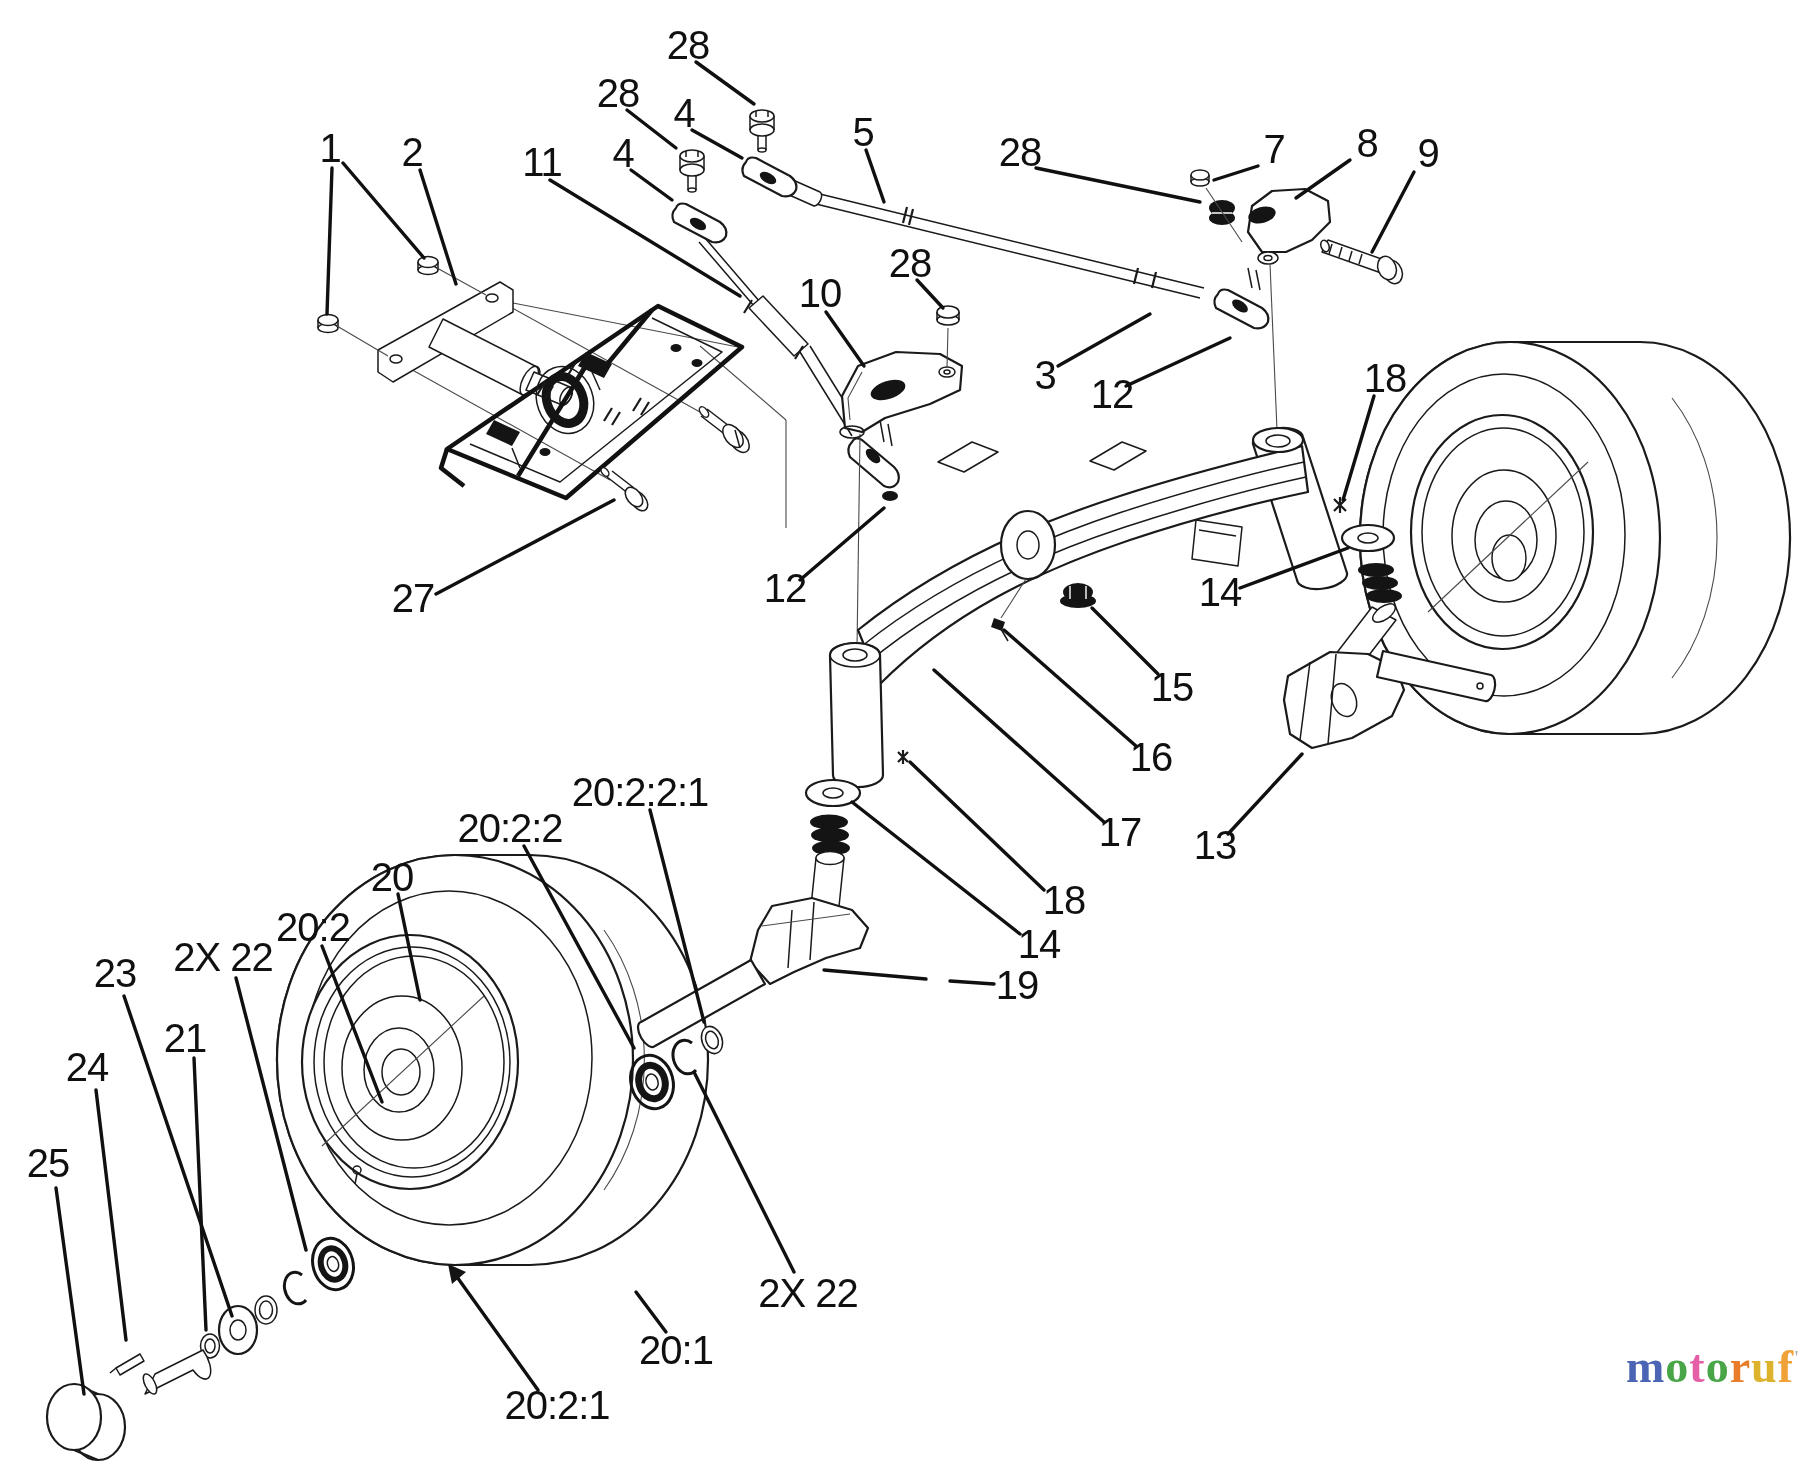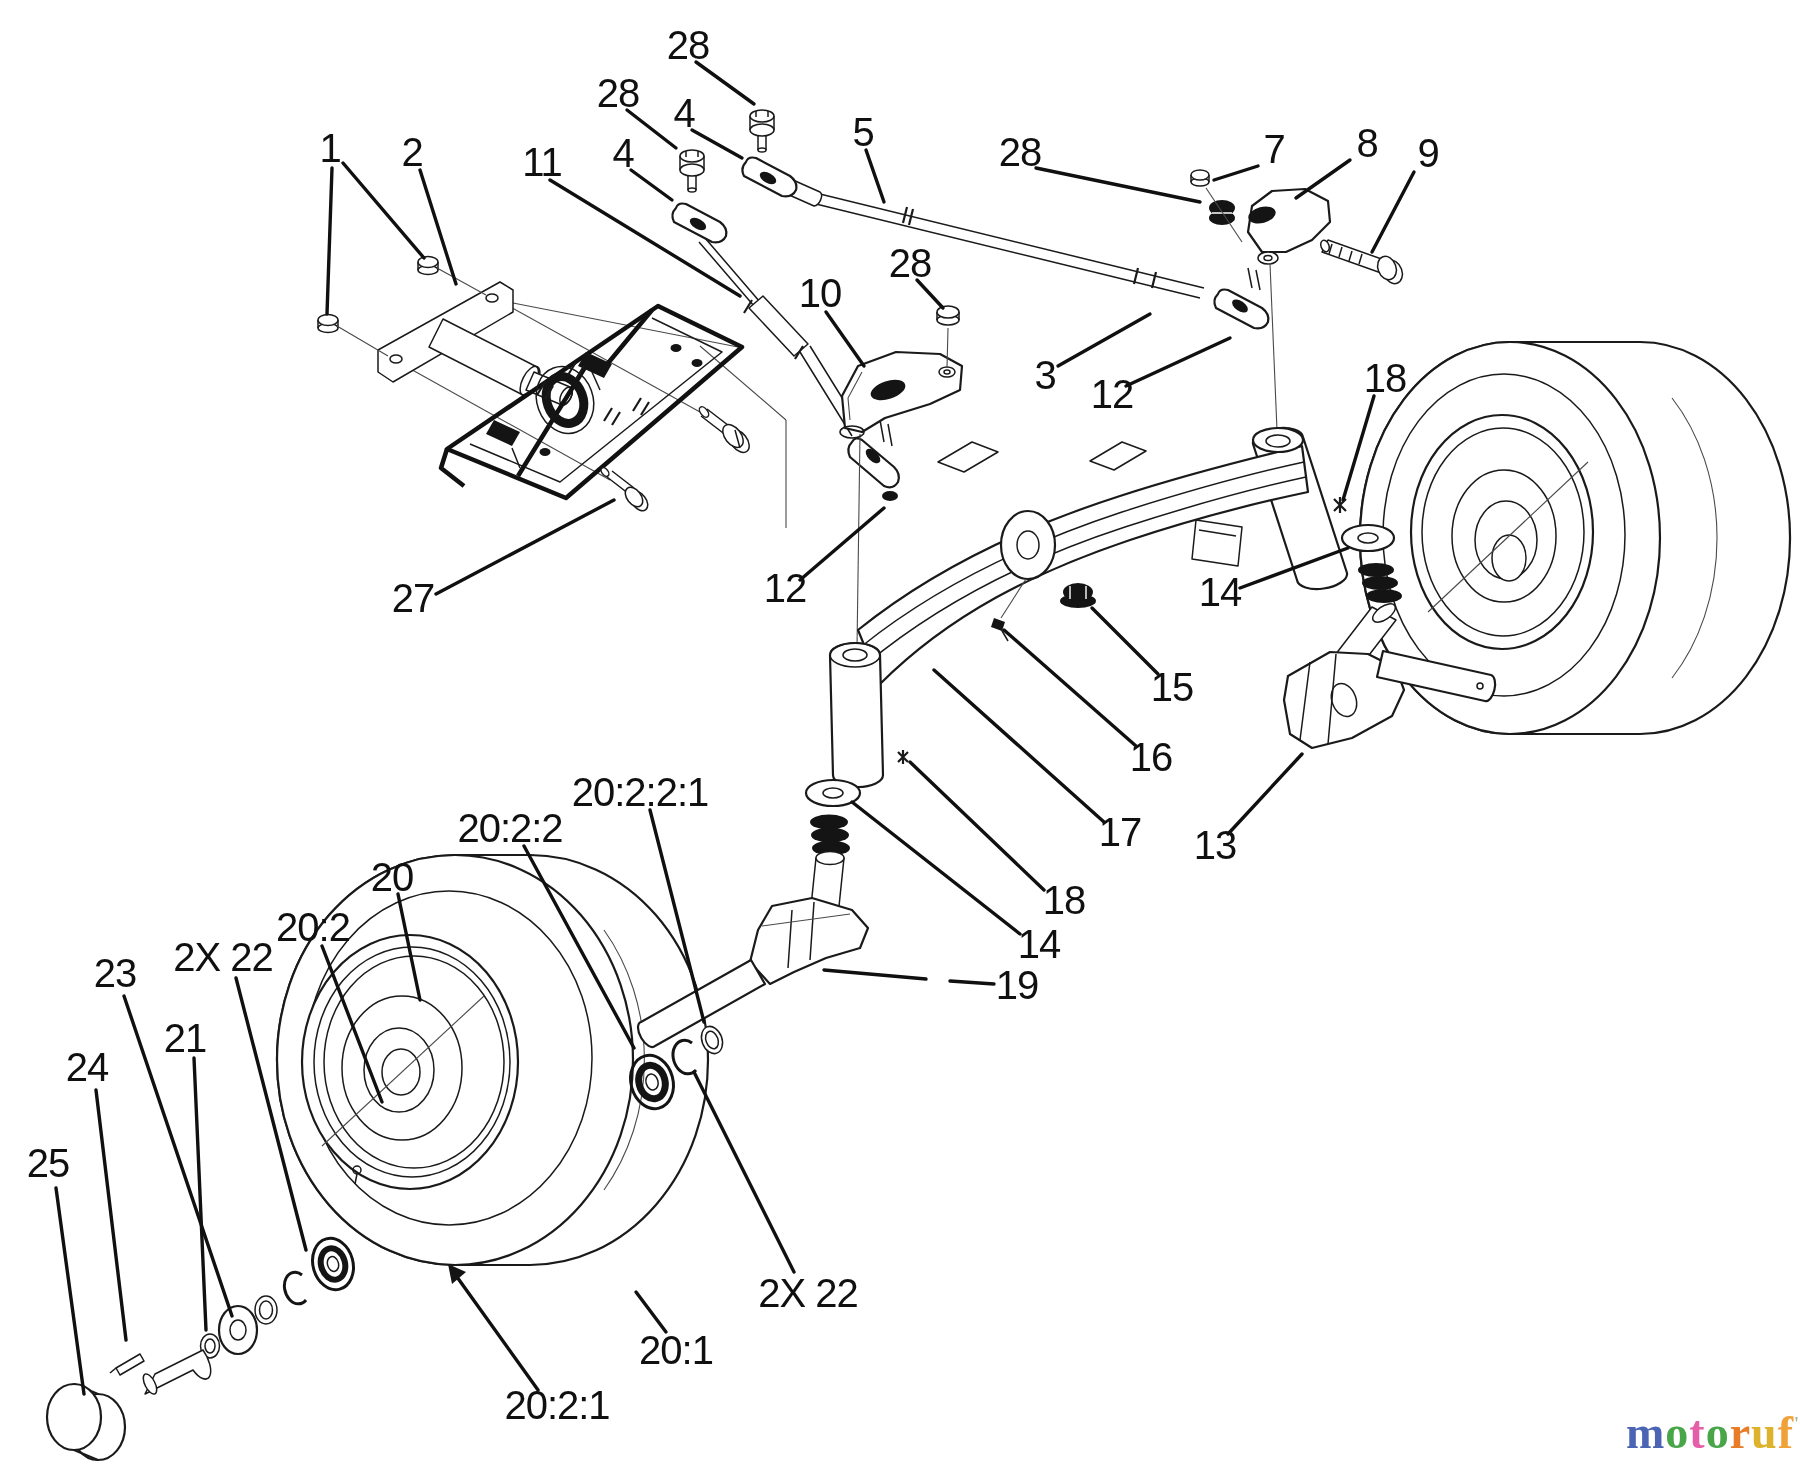--- a/index.html
+++ b/index.html
@@ -9,21 +9,21 @@
   .s2{stroke:#1a1a1a;stroke-width:2.2;fill:none;stroke-linejoin:round;}
   .s15{stroke:#1a1a1a;stroke-width:1.5;fill:none;stroke-linejoin:round;}
   .thin{stroke:#4a4a4a;stroke-width:1.1;fill:none;}
   .wf{fill:#ffffff;}
   .dk{fill:#141414;stroke:none;}
   .thick{stroke:#111;stroke-width:4.5;fill:none;stroke-linejoin:round;}
   .fat{stroke:#141414;fill:none;}
   .ldr{stroke:#101010;stroke-width:3.4;fill:none;stroke-linecap:round;}
   text.lbl{font-family:"Liberation Sans",sans-serif;font-size:40px;fill:#101010;
            letter-spacing:-1px;text-anchor:middle;}
-  .watermark{position:absolute;left:1626px;top:1406px;font-family:"Liberation Serif",serif;
+  .watermark{position:absolute;left:1626px;top:1340px;font-family:"Liberation Serif",serif;
              font-size:46px;font-weight:bold;letter-spacing:1px;white-space:nowrap;}
   .watermark .wm-mark{font-size:18px;vertical-align:18px;}
 </style>
 </head>
 <body>
 
 <div class="stage">
 <svg width="1800" height="1464" viewBox="0 0 1800 1464">
 
   <g>

